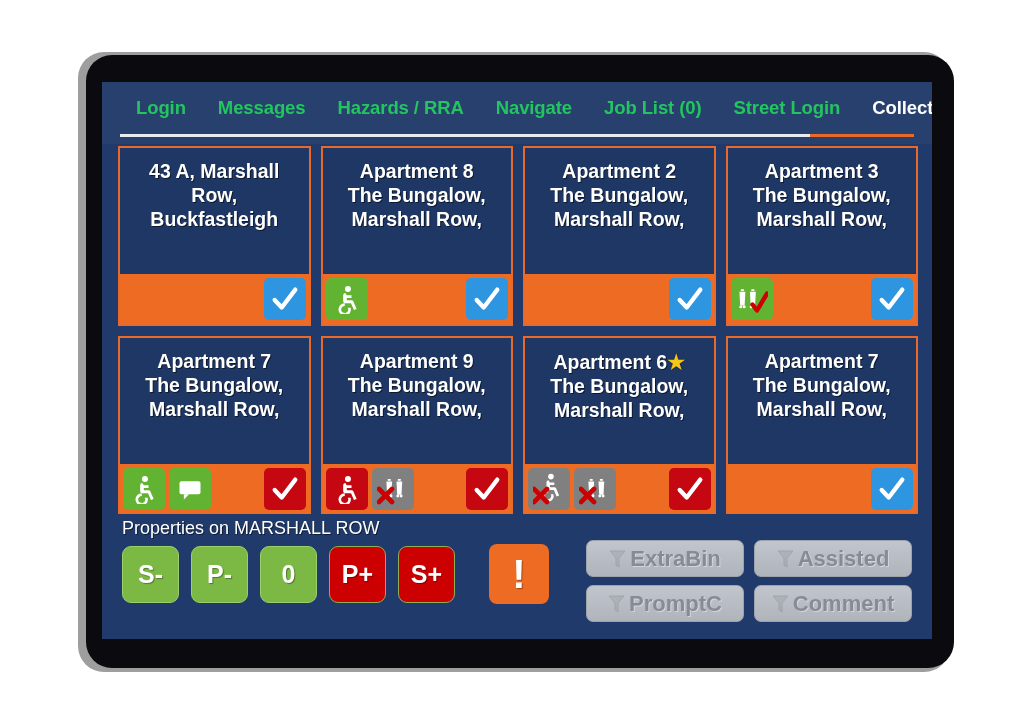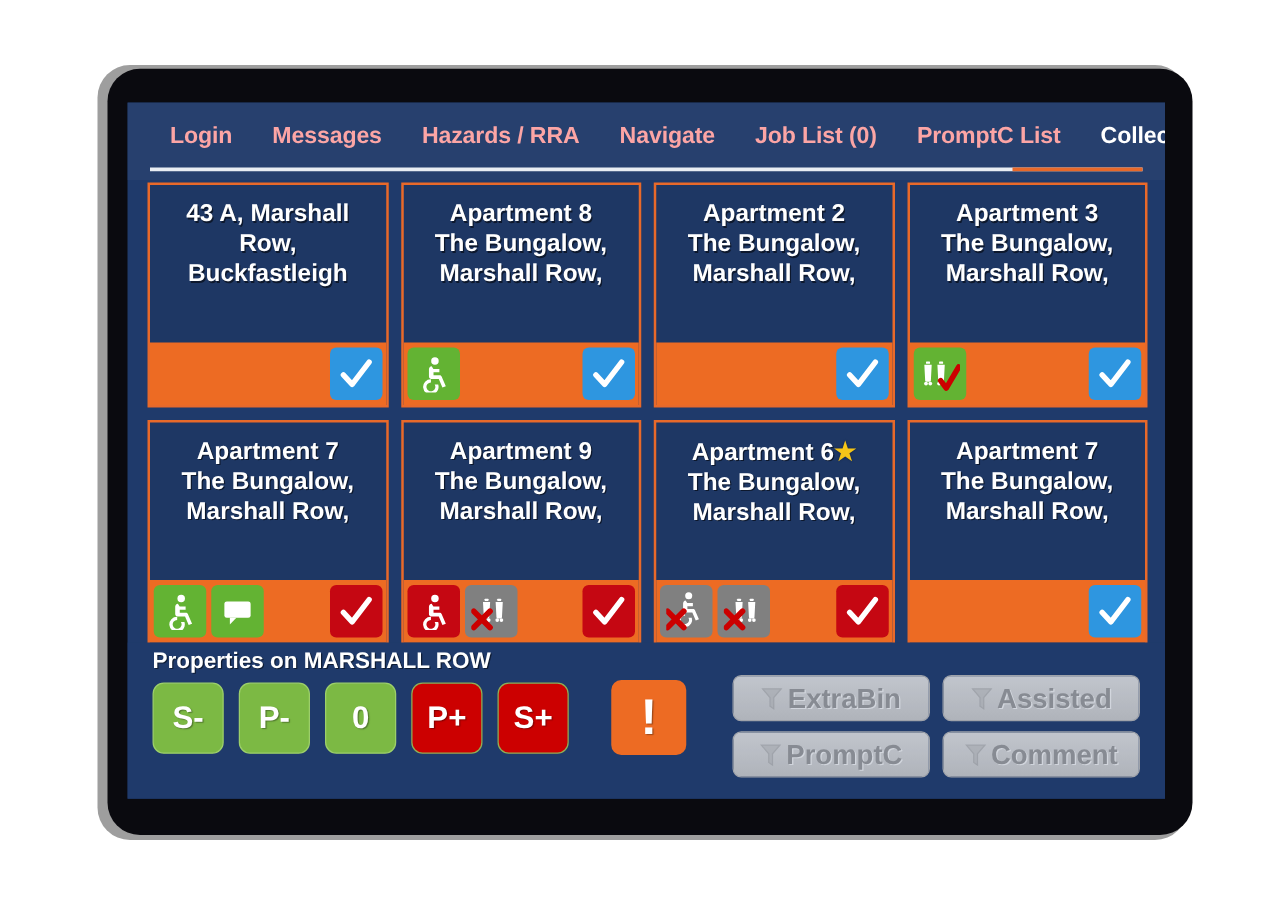--- a/index.html
+++ b/index.html
@@ -44,21 +44,21 @@
     background: #27406e;
   }
   .nav-items {
     display: flex;
     align-items: center;
     height: 52px;
     padding-left: 18px;
     gap: 0px;
   }
   .nav-item {
-    color: #fca5a5;
+    color: #22c55e;
     font-size: 18.5px;
     font-weight: 600;
     padding: 0 16px;
     letter-spacing: -0.1px;
     white-space: nowrap;
     cursor: pointer;
   }
   .nav-item.active {
     color: #ffffff;
     font-weight: 700;
@@ -145,21 +145,21 @@
     position: absolute;
     left: 0; top: 432px;
     width: 830px; height: 125px;
     background: #1f3a6b;
   }
   .properties-label {
     position: absolute;
     left: 20px; top: 4px;
     color: #ffffff;
     font-size: 18px;
-    font-weight: 700;
+    font-weight: 400;
     text-shadow: 1px 1px 0 rgba(0,0,0,.5);
     white-space: nowrap;
   }
   .pill-row {
     position: absolute;
     left: 20px; top: 30px;
     display: flex;
     gap: 12px;
     align-items: center;
   }
@@ -220,21 +220,21 @@
 
 <div class="screen">
 
   <div class="navbar">
     <div class="nav-items" id="nav-items">
         <div class="nav-item">Login</div>
         <div class="nav-item">Messages</div>
         <div class="nav-item">Hazards / RRA</div>
         <div class="nav-item">Navigate</div>
         <div class="nav-item">Job List (0)</div>
-        <div class="nav-item">PromptC List</div>
+        <div class="nav-item">Street Login</div>
         <div class="nav-item active">Collections</div>
       </div>
     <div class="nav-underline"></div>
     <div class="nav-underline-active"></div>
   </div>
 
   <div class="grid" id="card-grid">
       <div class="card">
         <div class="card-title">43 A, Marshall
 Row,

